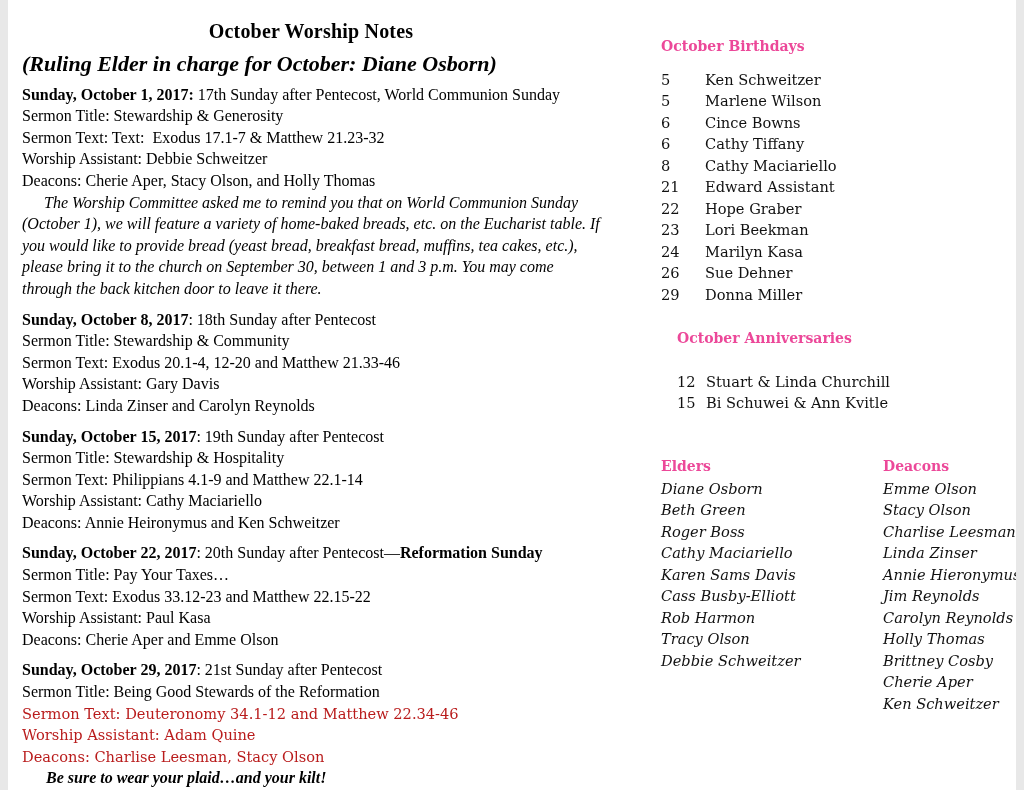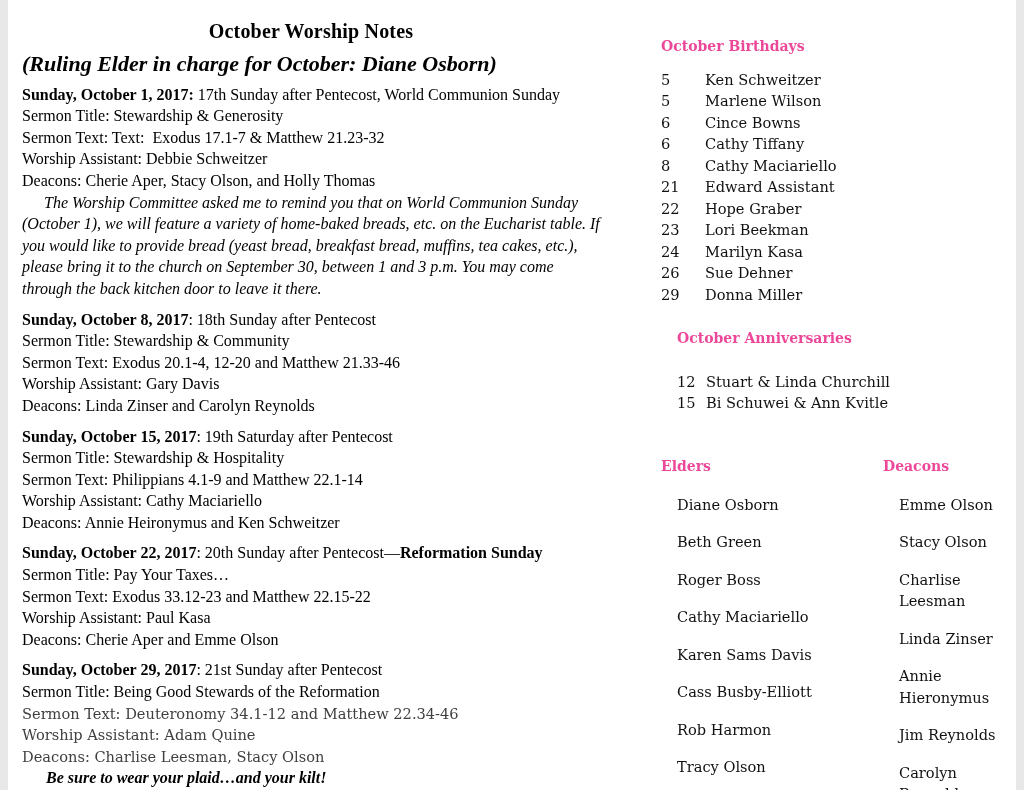--- a/index.html
+++ b/index.html
@@ -38,21 +38,21 @@
     font-weight: bold;
     font-style: italic;
   }
   .service { margin-top: 9px; }
   .service:first-child { }
   .line { margin: 0; white-space: pre-wrap; }
   .line .b { font-weight: bold; }
   .line.alt {
     font-family: "DejaVu Serif", serif;
     font-size: 14.6px;
-    color: #404040;
+    color: #b91c1c;
   }
   .note {
     margin: 0;
     font-style: italic;
     text-indent: 22px;
   }
   .closing {
     margin: 0;
     padding-left: 24px;
     font-style: italic;
@@ -72,21 +72,21 @@
   #birthdays .rows { margin-top: 11px; }
   #anniversaries { left: 653px; top: 328px; width: 320px; margin-left: 16px; }
   #anniversaries .rows { margin-top: 21px; }
   #officers { left: 653px; top: 456px; width: 371px; }
   .officers-grid { display: flex; }
   .officer-col.elders { width: 222px; flex: 0 0 222px; }
   .officer-col.deacons { flex: 1; }
   .row { display: flex; margin: 0; }
   .day { flex: 0 0 44px; }
   #anniversaries .day { flex: 0 0 29px; }
-  .name-line { margin: 16px; }
+  .name-line { margin: 0; font-style: italic; }
 </style>
 </head>
 <body>
 
 <div class="page">
 
   <div class="left-col">
     <h1 class="doc-title">October Worship Notes</h1>
     <p class="doc-subtitle">(Ruling Elder in charge for October: Diane Osborn)</p>
     <div>
@@ -99,21 +99,21 @@
           <p class="note">The Worship Committee asked me to remind you that on World Communion Sunday (October 1), we will feature a variety of home-baked breads, etc. on the Eucharist table. If you would like to provide bread (yeast bread, breakfast bread, muffins, tea cakes, etc.), please bring it to the church on September 30, between 1 and 3 p.m. You may come through the back kitchen door to leave it there.</p>
         </div>
         <div class="service">
           <p class="line"><span class="b">Sunday, October 8, 2017</span><span>: 18th Sunday after Pentecost</span></p>
           <p class="line">Sermon Title: Stewardship &amp; Community</p>
           <p class="line">Sermon Text: Exodus 20.1-4, 12-20 and Matthew 21.33-46</p>
           <p class="line">Worship Assistant: Gary Davis</p>
           <p class="line">Deacons: Linda Zinser and Carolyn Reynolds</p>
         </div>
         <div class="service">
-          <p class="line"><span class="b">Sunday, October 15, 2017</span><span>: 19th Saturday after Pentecost</span></p>
+          <p class="line"><span class="b">Sunday, October 15, 2017</span><span>: 19th Sunday after Pentecost</span></p>
           <p class="line">Sermon Title: Stewardship &amp; Hospitality</p>
           <p class="line">Sermon Text: Philippians 4.1-9 and Matthew 22.1-14</p>
           <p class="line">Worship Assistant: Cathy Maciariello</p>
           <p class="line">Deacons: Annie Heironymus and Ken Schweitzer</p>
         </div>
         <div class="service">
           <p class="line"><span class="b">Sunday, October 22, 2017</span><span>: 20th Sunday after Pentecost—</span><span class="b">Reformation Sunday</span></p>
           <p class="line">Sermon Title: Pay Your Taxes…</p>
           <p class="line">Sermon Text: Exodus 33.12-23 and Matthew 22.15-22</p>
           <p class="line">Worship Assistant: Paul Kasa</p>

